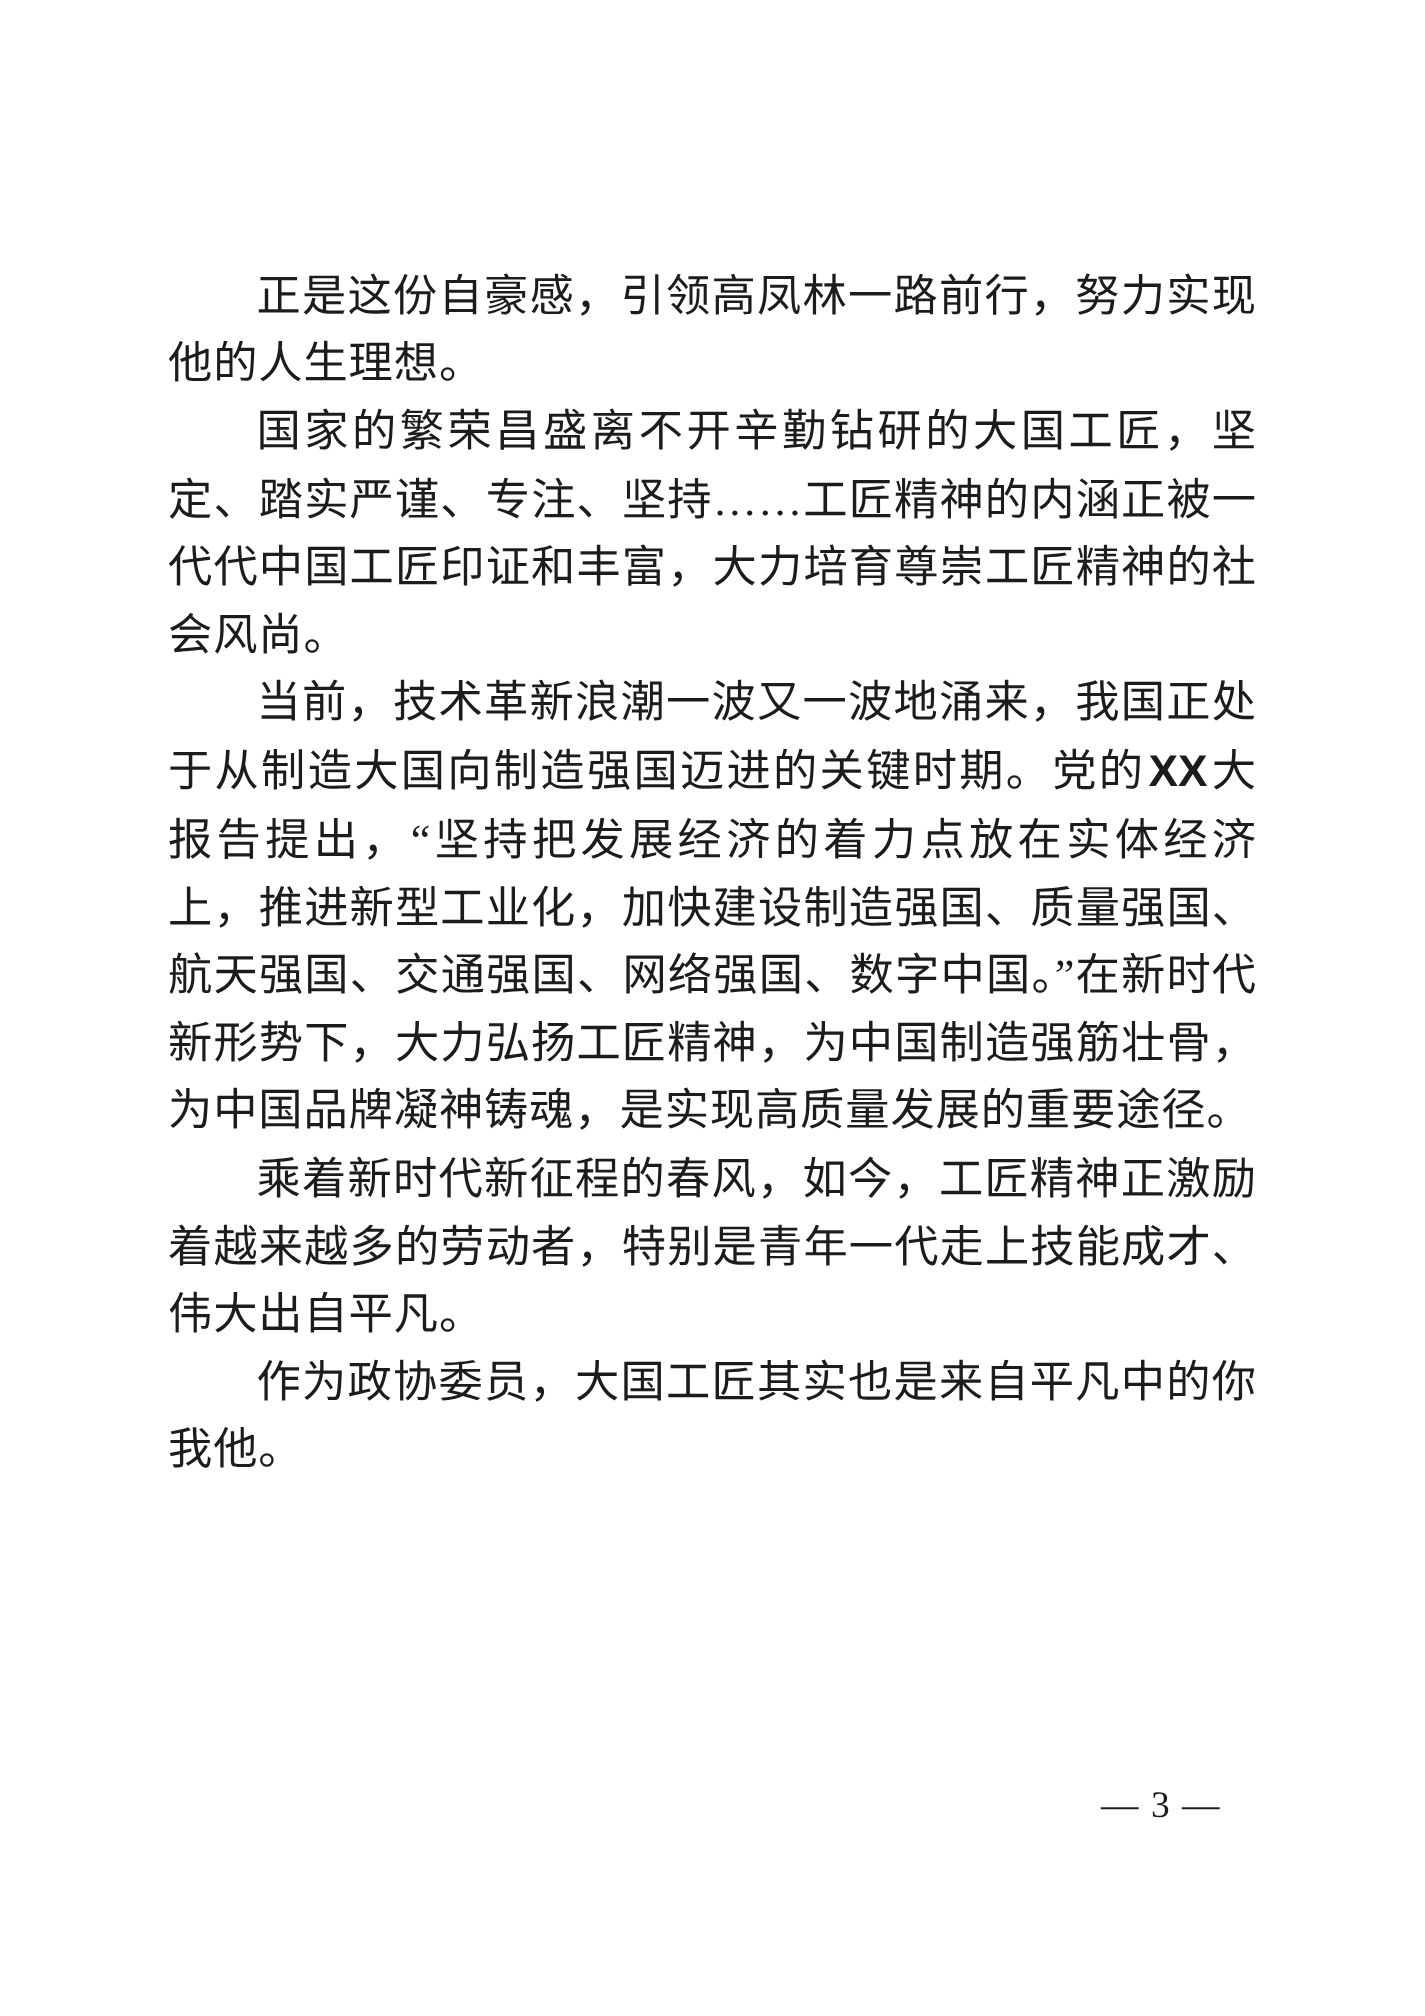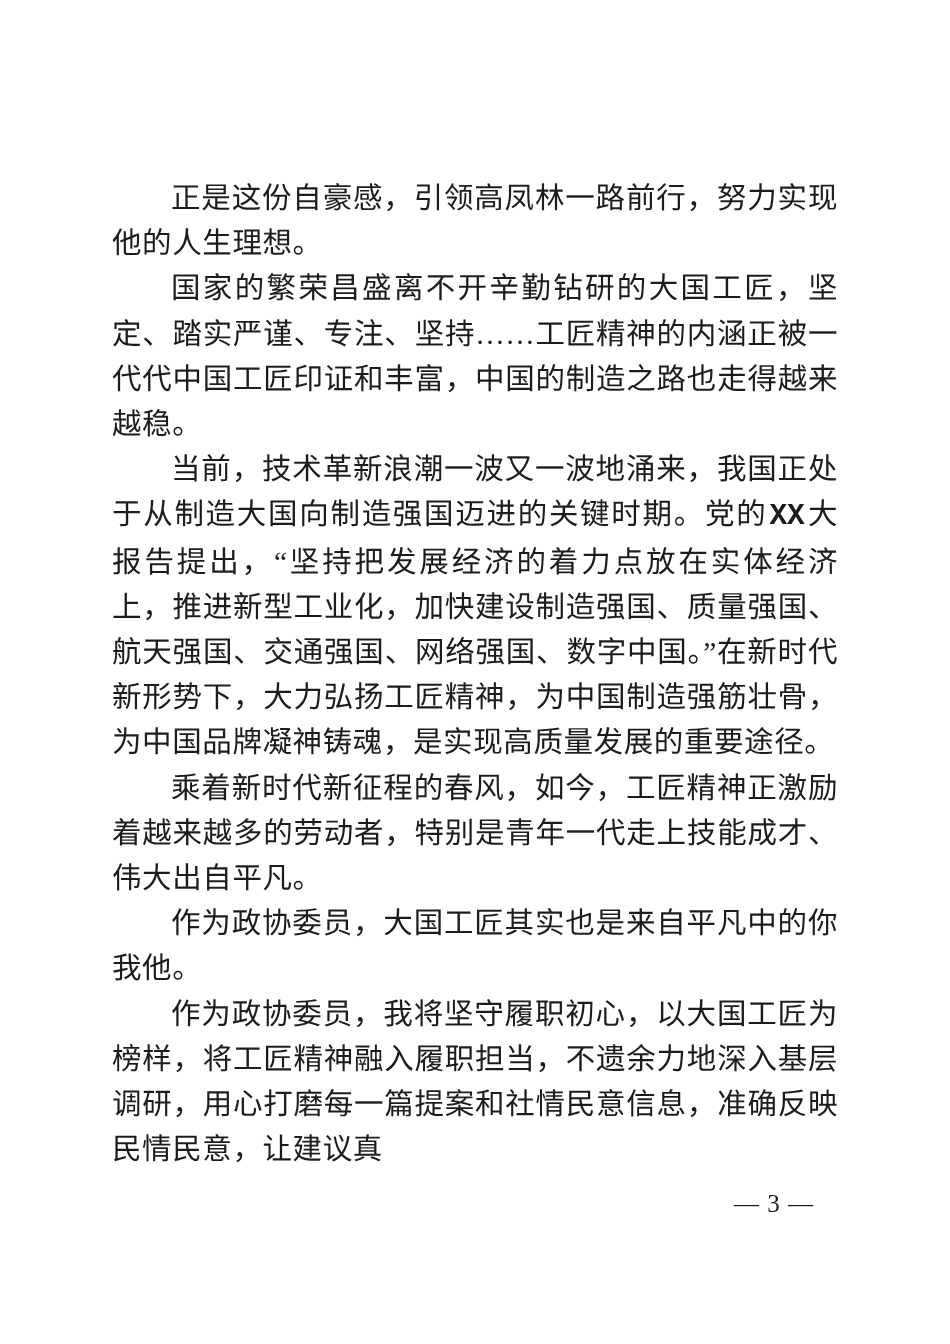--- a/index.html
+++ b/index.html
@@ -40,21 +40,21 @@
     line-height: 45.2px;
     letter-spacing: 0.6px;
     text-align: justify;
     text-justify: inter-character;
     color: #1c1c1c;
     word-break: break-all;
     -webkit-font-smoothing: antialiased;
   }
 
   b.latin-bold {
-    font-family: Liberation Mono, monospace;
+    font-family: Liberation Sans, sans-serif;
     font-weight: bold;
     letter-spacing: 0;
     padding: 0 2px;
   }
 
   .footer {
     position: absolute;
     left: 112px;
     top: 1190px;
     width: 726px;
@@ -73,30 +73,29 @@
 </style>
 </head>
 <body>
 
 <div class="page">
 
   <div class="content">
 
     <p class="para">正是这份自豪感，引领高凤林一路前行，努力实现他的人生理想。</p>
 
-    <p class="para">国家的繁荣昌盛离不开辛勤钻研的大国工匠，坚定、踏实严谨、专注、坚持……工匠精神的内涵正被一代代中国工匠印证和丰富，中国的制造之路也走得越来越稳。</p>
+    <p class="para">国家的繁荣昌盛离不开辛勤钻研的大国工匠，坚定、踏实严谨、专注、坚持……工匠精神的内涵正被一代代中国工匠印证和丰富，大力培育尊崇工匠精神的社会风尚。</p>
 
 
     <p class="para">当前，技术革新浪潮一波又一波地涌来，我国正处于从制造大国向制造强国迈进的关键时期。党的<b class="latin-bold">XX</b>大报告提出，“坚持把发展经济的着力点放在实体经济上，推进新型工业化，加快建设制造强国、质量强国、航天强国、交通强国、网络强国、数字中国。”在新时代新形势下，大力弘扬工匠精神，为中国制造强筋壮骨，为中国品牌凝神铸魂，是实现高质量发展的重要途径。</p>
 
     <p class="para">乘着新时代新征程的春风，如今，工匠精神正激励着越来越多的劳动者，特别是青年一代走上技能成才、伟大出自平凡。</p>
 
     <p class="para">作为政协委员，大国工匠其实也是来自平凡中的你我他。</p>
 
-    <p class="para">作为政协委员，我将坚守履职初心，以大国工匠为榜样，将工匠精神融入履职担当，不遗余力地深入基层调研，用心打磨每一篇提案和社情民意信息，准确反映民情民意，让建议真</p>
 
   </div>
 
   <div class="footer">
     <span class="page-number">— 3 —</span>
   </div>
 
 </div>
 
 </body></html>

